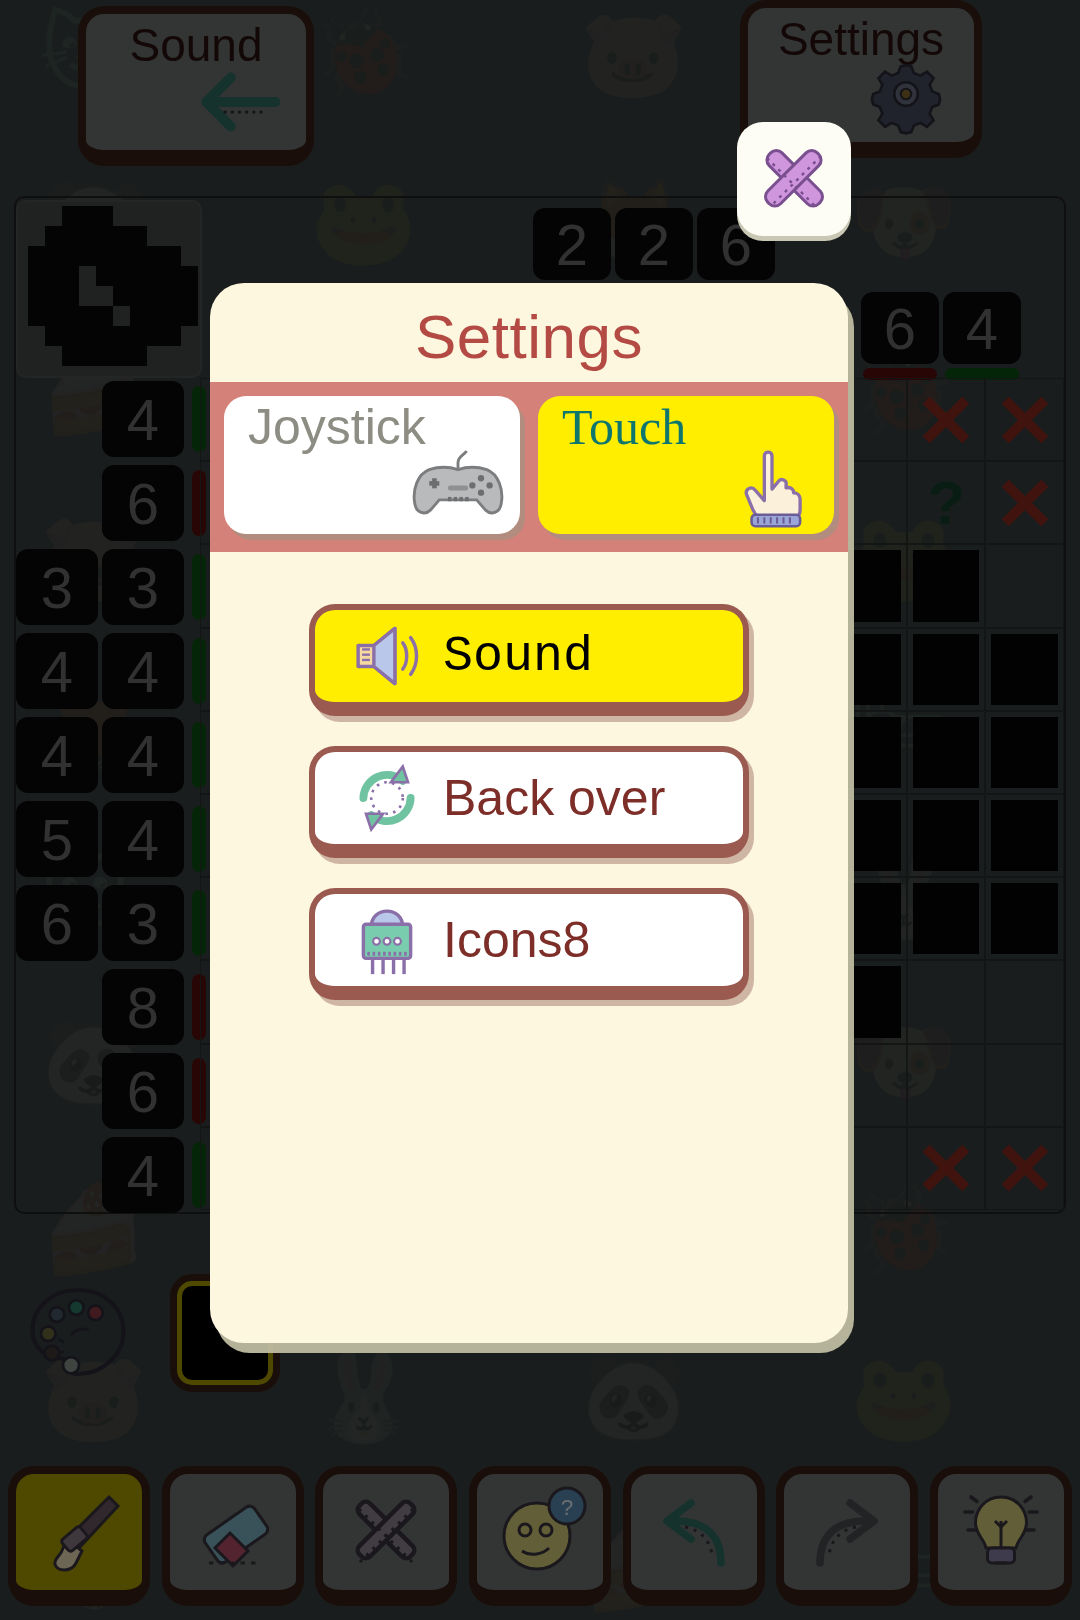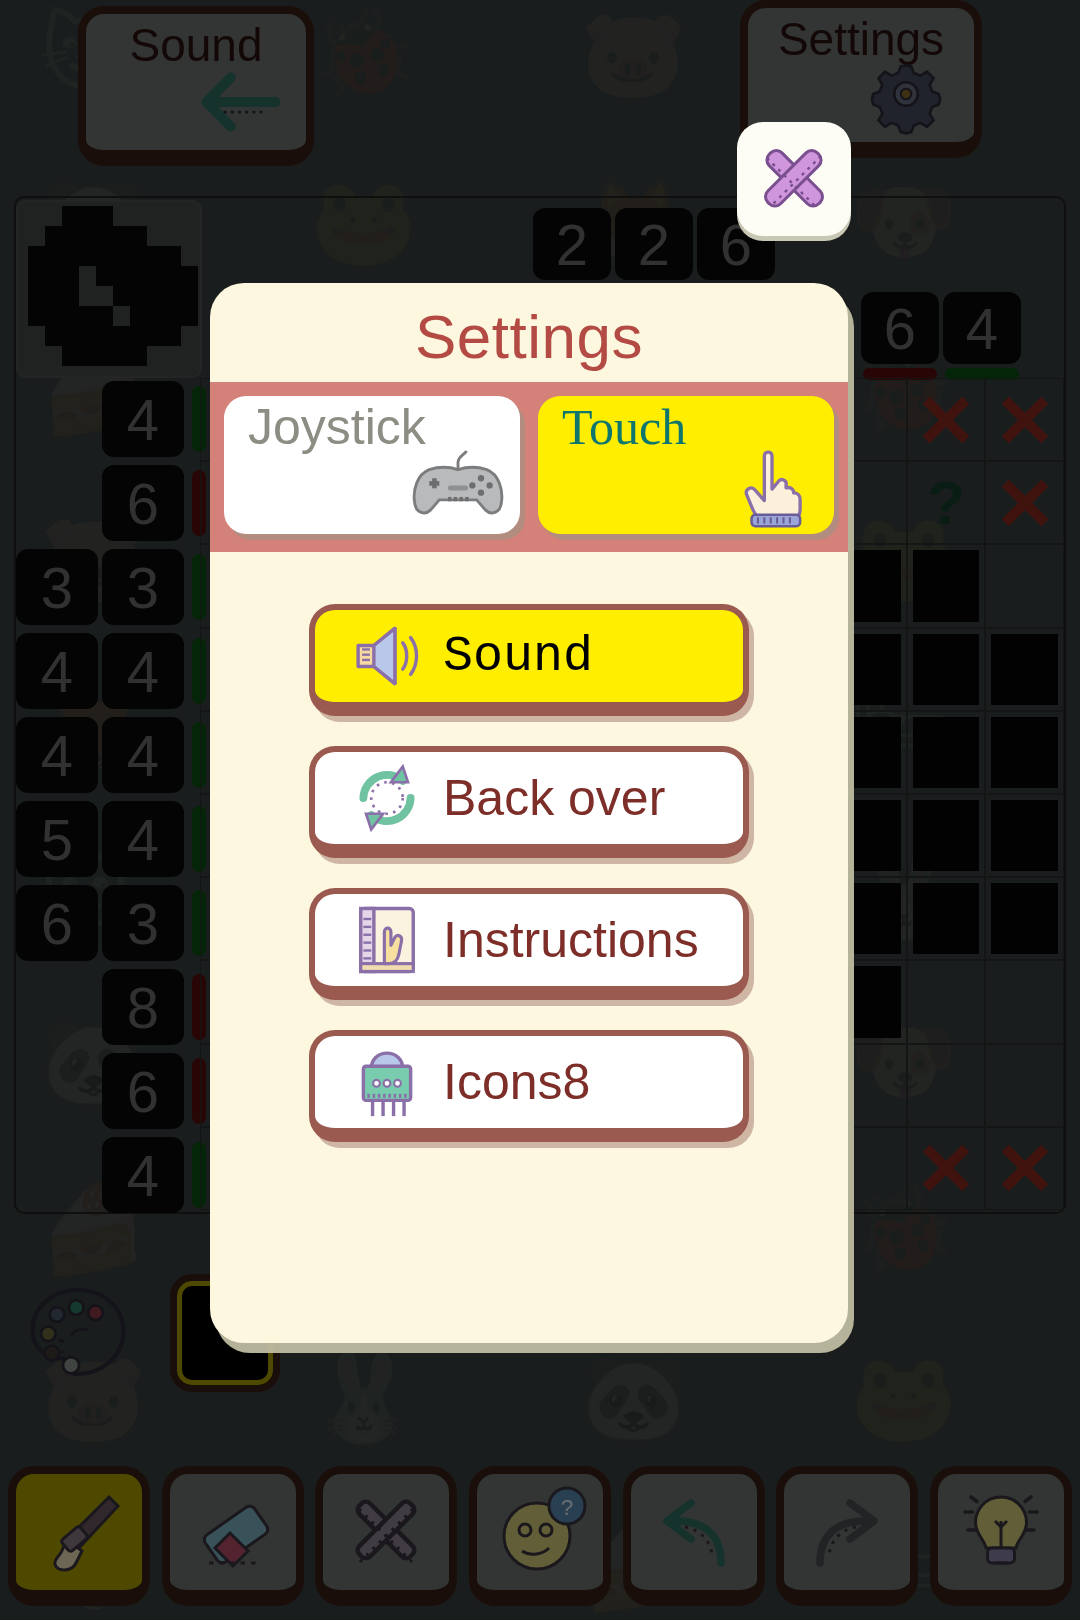--- a/index.html
+++ b/index.html
@@ -595,37 +595,20 @@
             <path d="M44 8l4 12-13 0z" fill="#6fc3a0" stroke="#8b6fa8" stroke-width="2"></path>
             <path d="M20 56l-4-12 13 0z" fill="#6fc3a0" stroke="#8b6fa8" stroke-width="2"></path>
             <g stroke="#8b6fa8" stroke-width="2" stroke-dasharray="2 4" fill="none">
               <circle cx="32" cy="32" r="12"></circle>
             </g>
           </svg></span>
         <span class="blbl">Back over</span>
       </div>
       <div class="mbtn">
         <span class="bico"><svg viewBox="0 0 64 64" width="96" height="84">
-            <rect x="12" y="8" width="40" height="48" rx="3" fill="#fbf2e0" stroke="#8b6fa8" stroke-width="2.6"></rect>
-            <rect x="12" y="8" width="10" height="48" fill="#e4d6e8" stroke="#8b6fa8" stroke-width="2.6"></rect>
-            <g stroke="#8b6fa8" stroke-width="1.8">
-              <path d="M14 16h6"></path>
-              <path d="M14 22h6"></path>
-              <path d="M14 28h6"></path>
-              <path d="M14 34h6"></path>
-              <path d="M14 40h6"></path>
-              <path d="M14 46h6"></path>
-            </g>
-            <rect x="12" y="50" width="40" height="6" fill="#f0dcb0" stroke="#8b6fa8" stroke-width="2.4"></rect>
-            <path d="M30 48V26c0-4 5-4 5 0v10l3-6c2-3 6-1 5 3l-2 10c-1 5-4 7-8 7h-3z" fill="#f7df9f" stroke="#8b6fa8" stroke-width="2.4" stroke-linejoin="round"></path>
-          </svg></span>
-        <span class="blbl">Instructions</span>
-      </div>
-      <div class="mbtn">
-        <span class="bico"><svg viewBox="0 0 64 64" width="96" height="84">
             <path d="M20 22c0-7 5-12 12-12s12 5 12 12z" fill="#b9c8ea" stroke="#8b6fa8" stroke-width="2.6"></path>
             <rect x="14" y="20" width="36" height="26" rx="2" fill="#79ccad" stroke="#8b6fa8" stroke-width="2.6"></rect>
             <circle cx="24" cy="33" r="2.6" fill="#fff" stroke="#8b6fa8" stroke-width="1.6"></circle>
             <circle cx="32" cy="33" r="2.6" fill="#fff" stroke="#8b6fa8" stroke-width="1.6"></circle>
             <circle cx="40" cy="33" r="2.6" fill="#fff" stroke="#8b6fa8" stroke-width="1.6"></circle>
             <g stroke="#8b6fa8" stroke-width="2">
               <path d="M18 41v3"></path>
               <path d="M22 41v3"></path>
               <path d="M26 41v3"></path>
               <path d="M30 41v3"></path>

